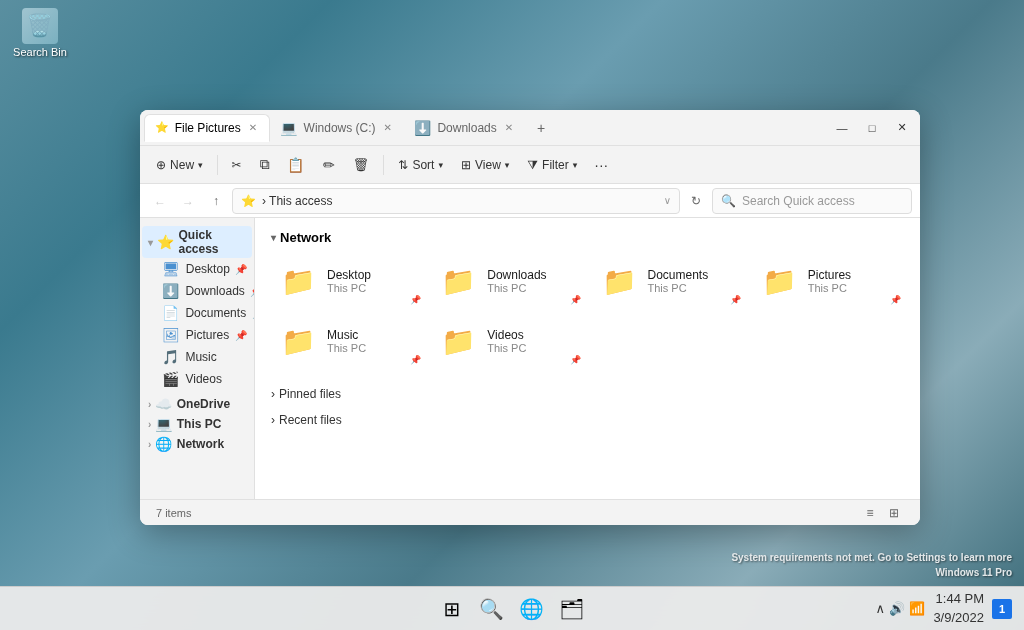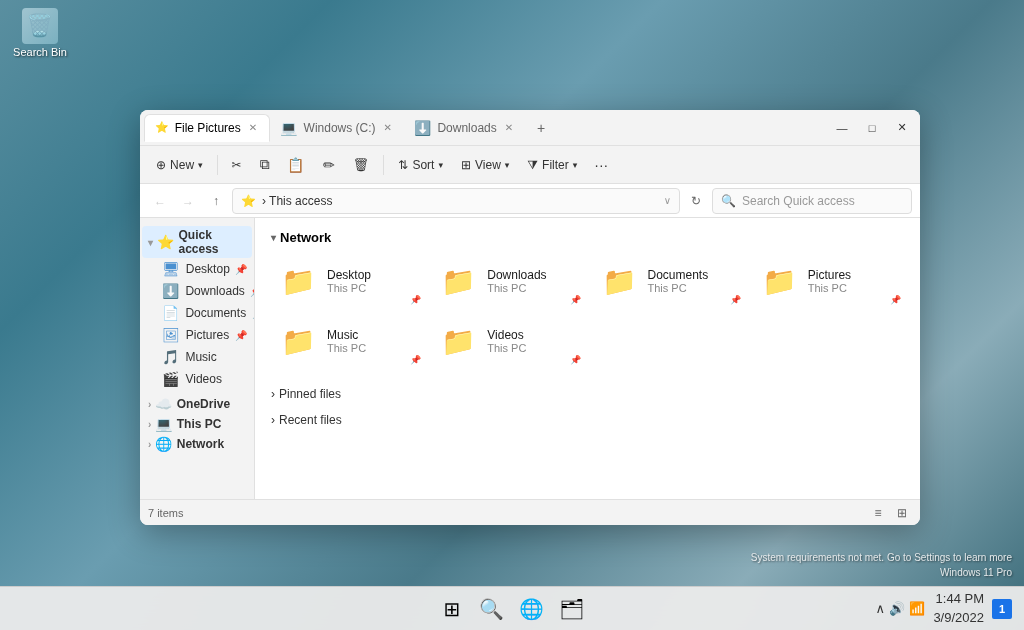--- a/index.html
+++ b/index.html
@@ -329,21 +329,21 @@
       color: #333;
       cursor: pointer;
       padding: 4px 0;
     }
 
     
     .status-bar {
       display: flex;
       align-items: center;
       justify-content: space-between;
-      padding: 4px 8px;
+      padding: 4px 16px;
       background: #f3f3f3;
       border-top: 1px solid #e0e0e0;
       height: 26px;
       flex-shrink: 0;
     }
     .status-text { font-size: 11px; color: #666; }
     .status-view-icons { display: flex; gap: 4px; }
     .view-icon-btn {
       width: 20px;
       height: 20px;
@@ -413,20 +413,21 @@
     .watermark {
       position: absolute;
       bottom: 50px;
       right: 12px;
       text-align: right;
       font-size: 10px;
       color: rgba(255,255,255,0.85);
       text-shadow: 1px 1px 2px rgba(0,0,0,0.5);
       z-index: 5;
       line-height: 1.5;
+      font-weight: bold;
     }
 
     
     .folder-desktop { color: #4a90d0; }
     .folder-downloads { color: #2eaa5a; }
     .folder-documents { color: #8a8a8a; }
     .folder-pictures { color: #4a90d0; }
     .folder-music { color: #e05050; }
     .folder-videos { color: #7040c0; }
   </style>

